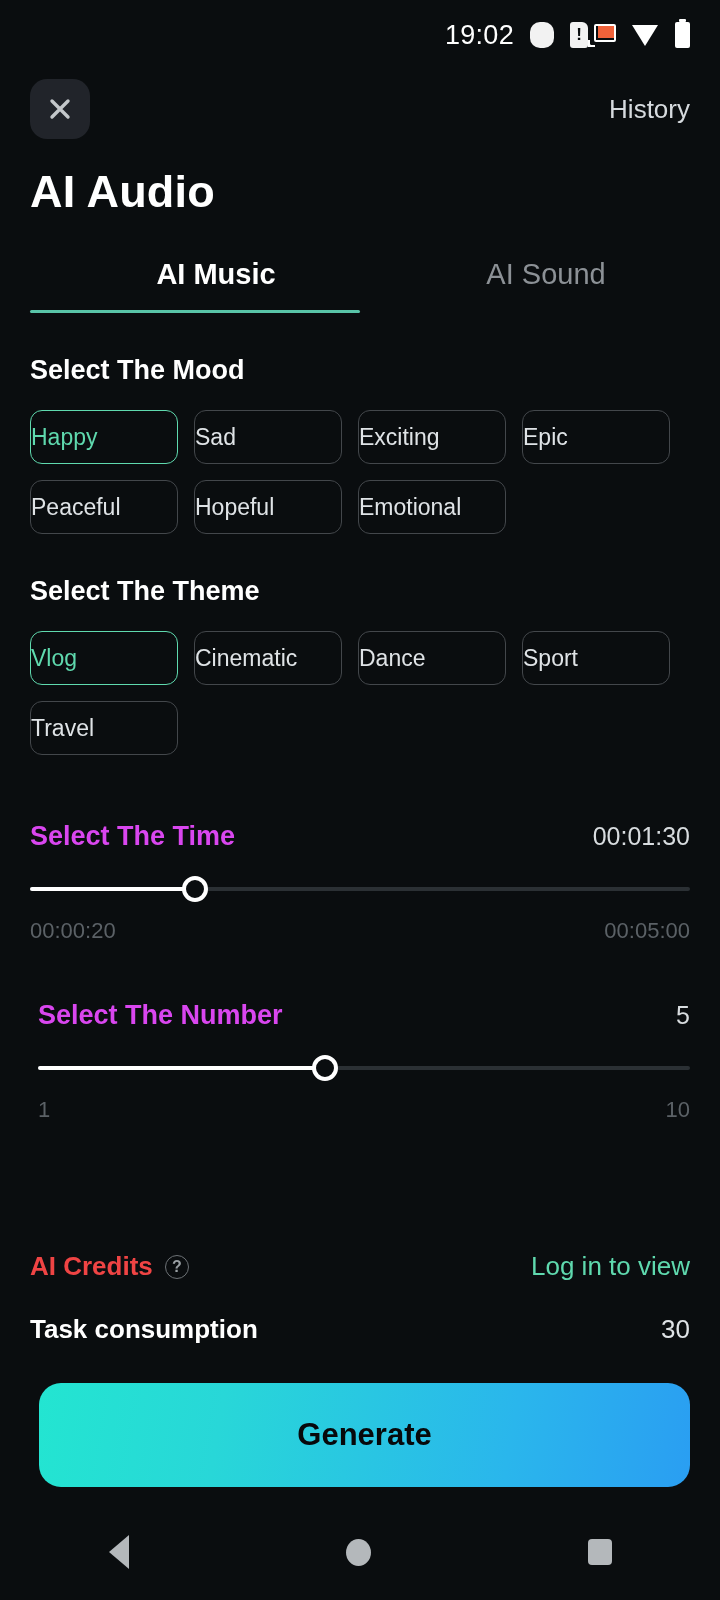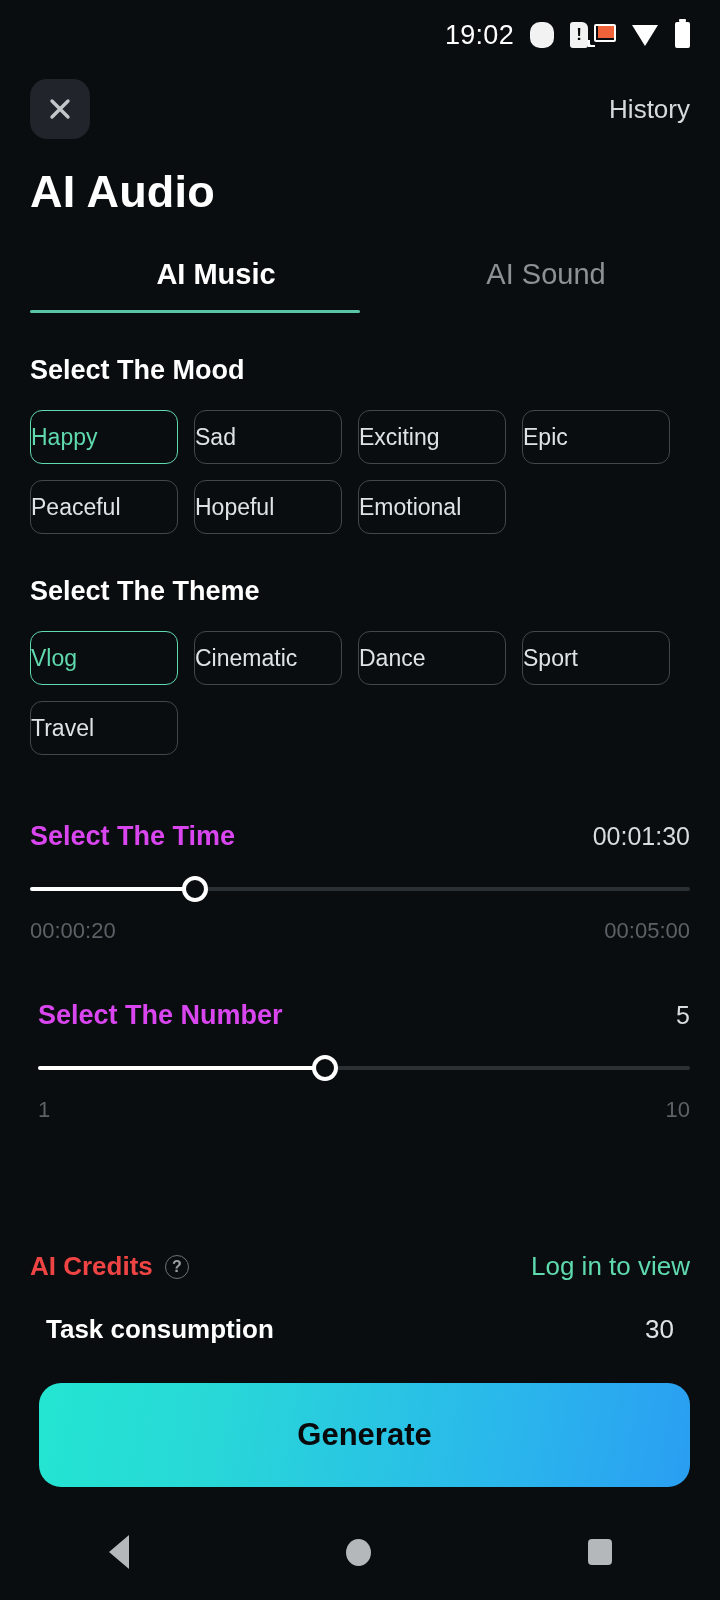--- a/index.html
+++ b/index.html
@@ -94,21 +94,21 @@
   .credits-row { display:flex; align-items:center; justify-content:space-between;
                  padding:0 30px; }
   .credits-left { display:flex; align-items:center; gap:12px; }
   .credits-label { color:#ef4444; font-size:26px; font-weight:700; }
   .help-icon { width:24px; height:24px; border-radius:50%;
                border:1.6px solid #6d7276; display:flex; align-items:center;
                justify-content:center; font-size:16px; color:#9aa0a4;
                line-height:1; font-weight:700; }
   .credits-action { color:#5fd9ae; font-size:26px; }
   .consume-row { display:flex; align-items:center; justify-content:space-between;
-                 padding:0 46px; margin-top:32px; }
+                 padding:0 30px; margin-top:32px; }
   .consume-label { color:#ffffff; font-size:26px; font-weight:700; }
   .consume-value { color:#dfe3e6; font-size:26px; }
 
   
   .generate-wrap { padding:0 30px; margin-top:38px; }
   .generate-btn { height:104px; border-radius:22px;
     background:linear-gradient(100deg,#23e5d1 0%,#28d7d8 28%,#2ab6ec 72%,#2a9ef2 100%);
     display:flex; align-items:center; justify-content:center;
     color:#07090b; font-size:31px; font-weight:700;margin-left:9px; }
 

